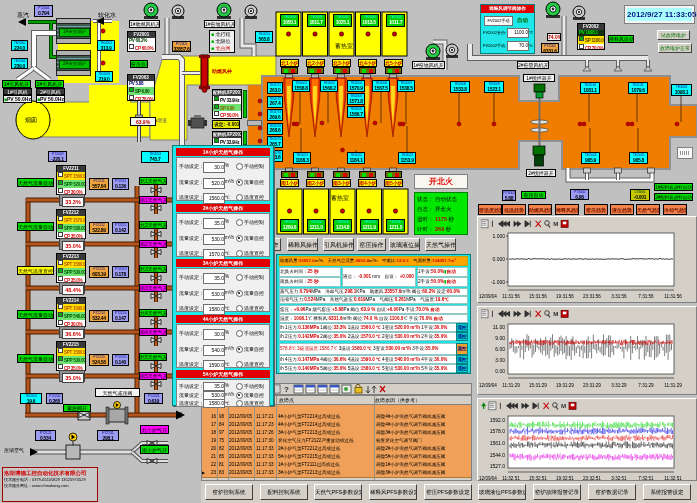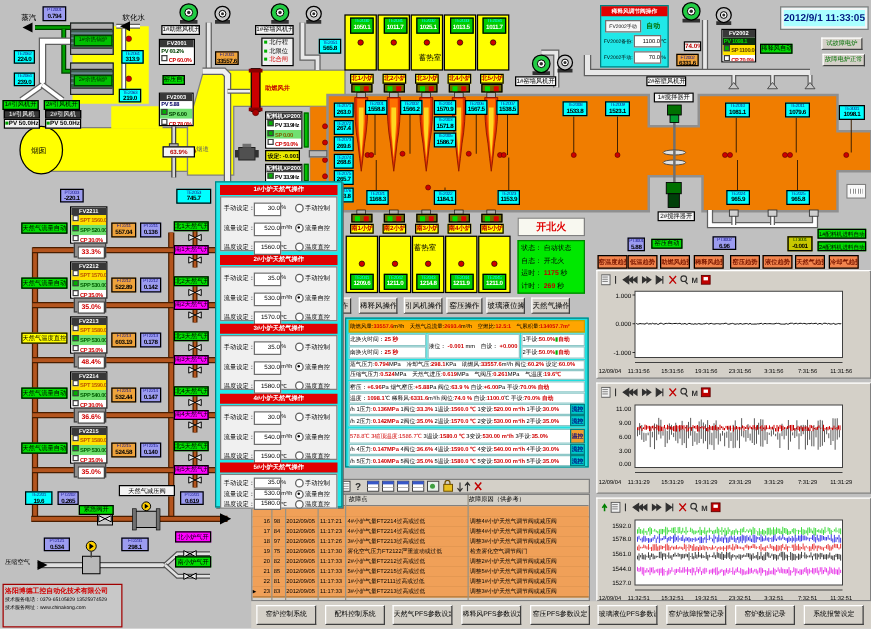--- a/index.html
+++ b/index.html
@@ -756,21 +756,21 @@
 
 <div class="b lbl wl redtx" style="left:547px;top:33px;width:14px;height:8px;line-height:7px;">74.0%</div>
 
 <div class="b i2 ft" style="left:541px;top:43px;width:18px;height:10px">
       <span class="l">FT2002</span>
       <span class="v">6331.6</span>
     </div>
 
 <div class="b lbl gl" style="left:608px;top:35px;width:26px;height:8px;line-height:7px;">稀释风自动</div>
 
-<div class="b" style="left:625px;top:6px;width:69px;height:17px;background:#aaffff;border:2px solid #f4f4f4;outline:1px solid #808080;color:#001880;font-size:8px;font-weight:bold;text-align:center;line-height:13px;white-space:nowrap">2012/9/1 11:33:05</div>
+<div class="b" style="left:625px;top:6px;width:69px;height:17px;background:#aaffff;border:2px solid #f4f4f4;outline:1px solid #808080;color:#001880;font-size:8px;font-weight:bold;text-align:center;line-height:13px;white-space:nowrap">2012/9/27 11:33:05</div>
 
 <div class="b btn" style="left:657px;top:30px;width:33px;height:10px;line-height:9px;font-size:5px;color:#007000">试故障电炉</div>
 
 <div class="b btn" style="left:658px;top:43px;width:34px;height:10px;line-height:9px;font-size:5px;color:#007000">故障电炉正常</div>
 
 <div class="b" style="left:480px;top:4px;width:55px;height:50px;background:#20e8e8;border:1px solid #008080;z-index:30">
       <div style="height:8px;background:#e00000;color:#fff;font-size:4.6px;line-height:8px;text-align:center;font-weight:bold;white-space:nowrap;overflow:hidden">稀释风调节阀操作</div>
       <div style="position:absolute;left:3px;top:11px;width:27px;height:8px;background:#f8f8f8;border:1px solid #707070;font-size:4px;line-height:8px;text-align:center;white-space:nowrap;overflow:hidden">FV2002手动</div>
       <div style="position:absolute;left:36px;top:12px;font-size:5.5px;color:#007000;font-weight:bold;white-space:nowrap">自动</div>
       <div style="position:absolute;left:2px;top:25px;font-size:4px;white-space:nowrap">FV2002备份:</div>

